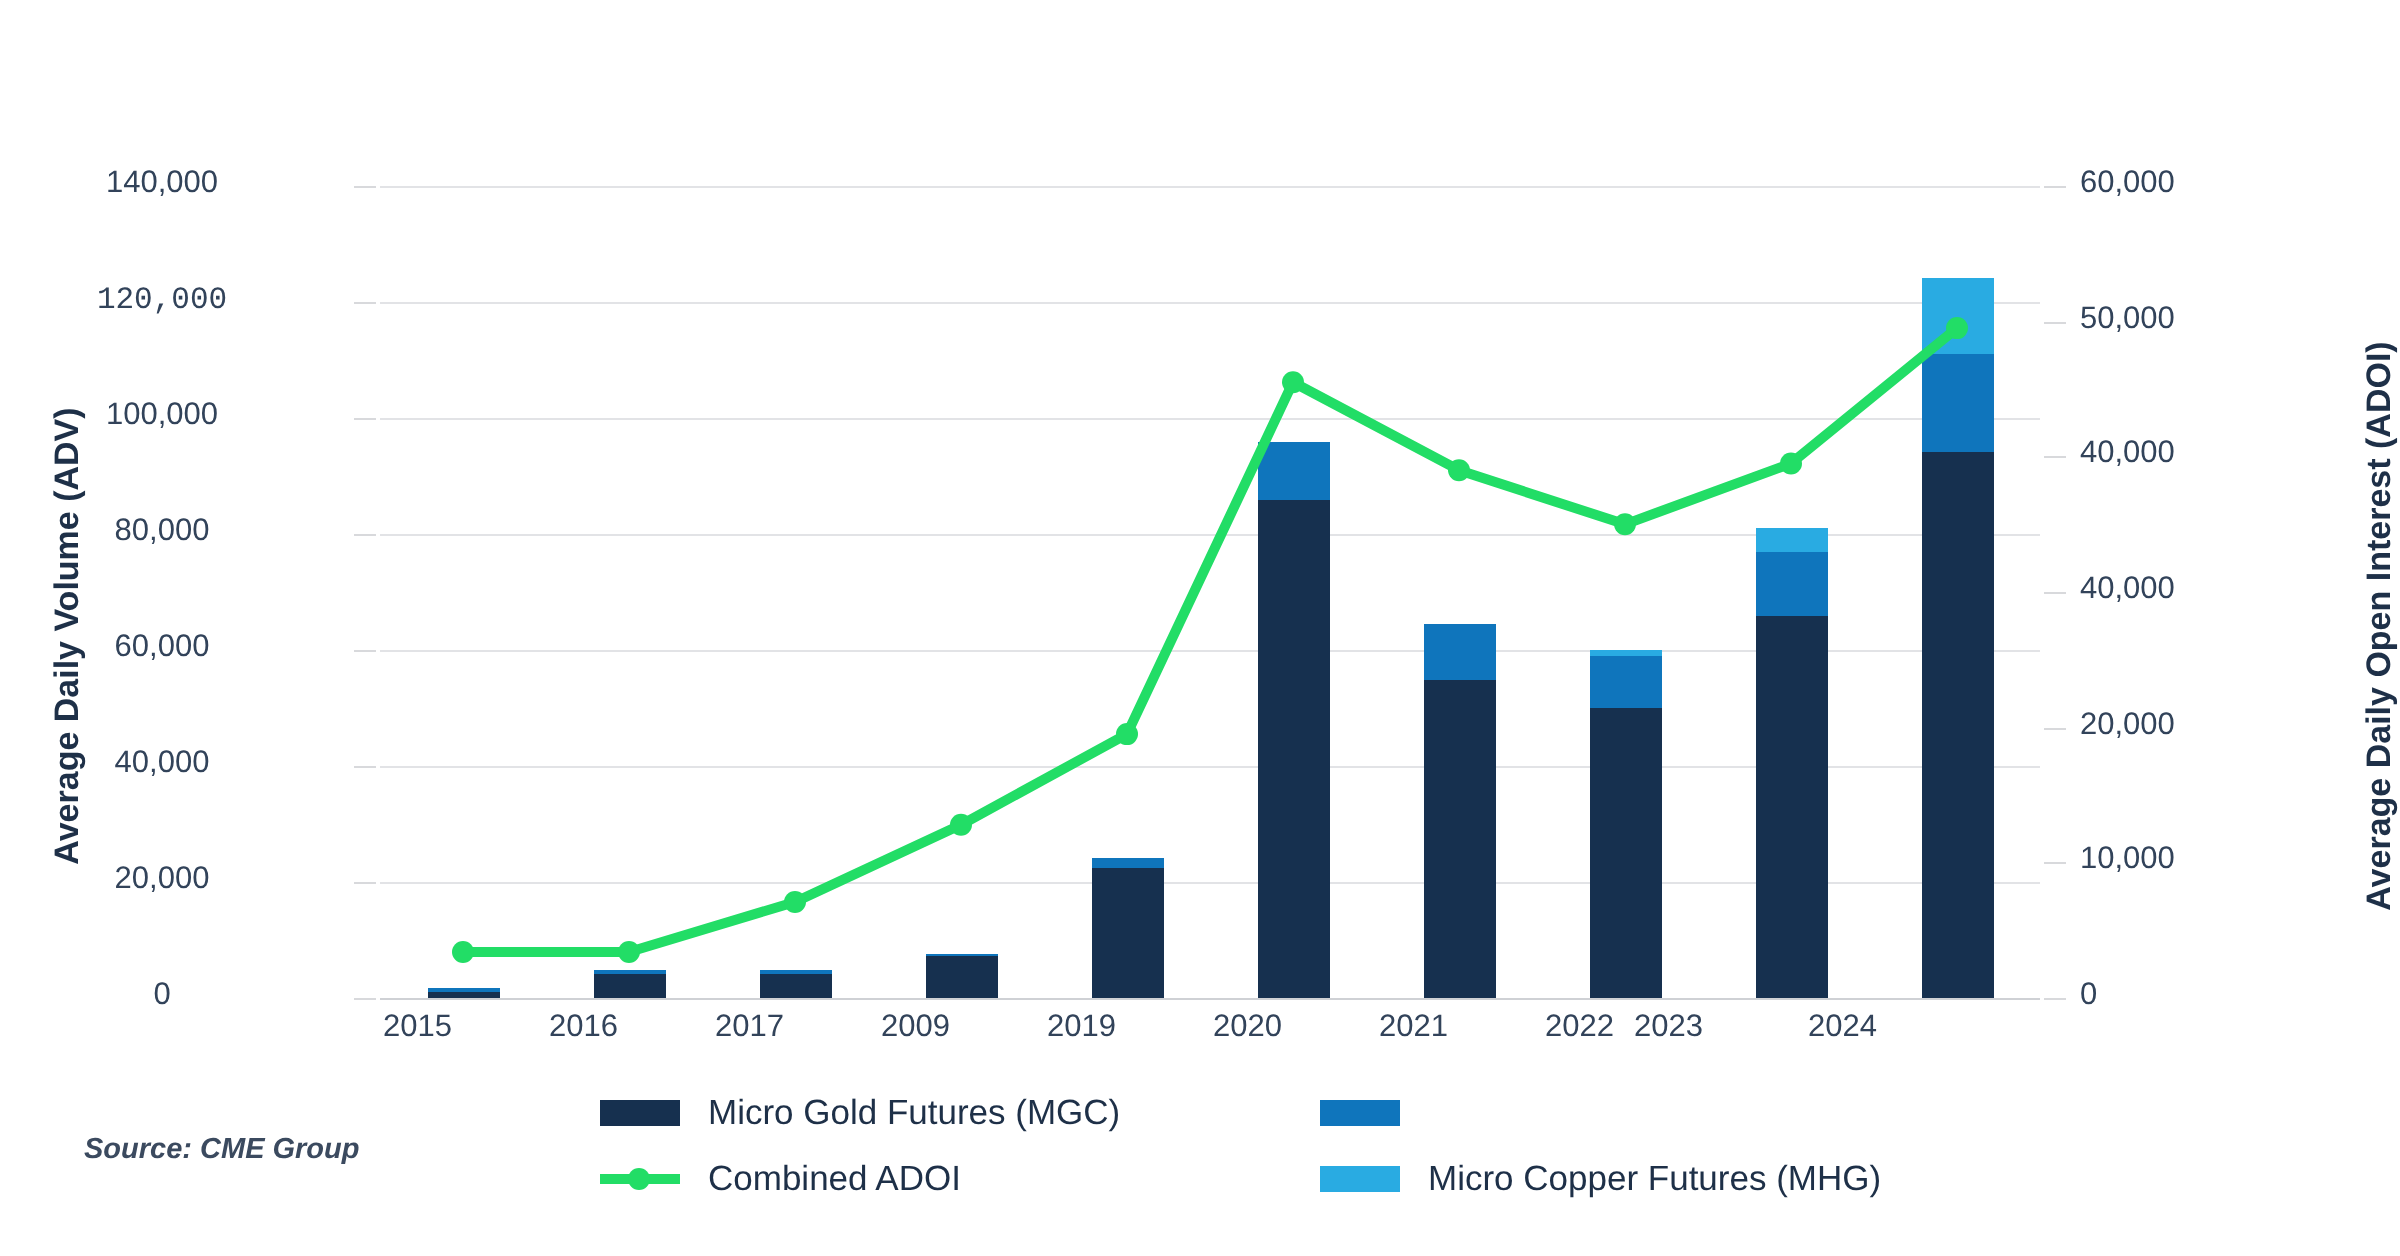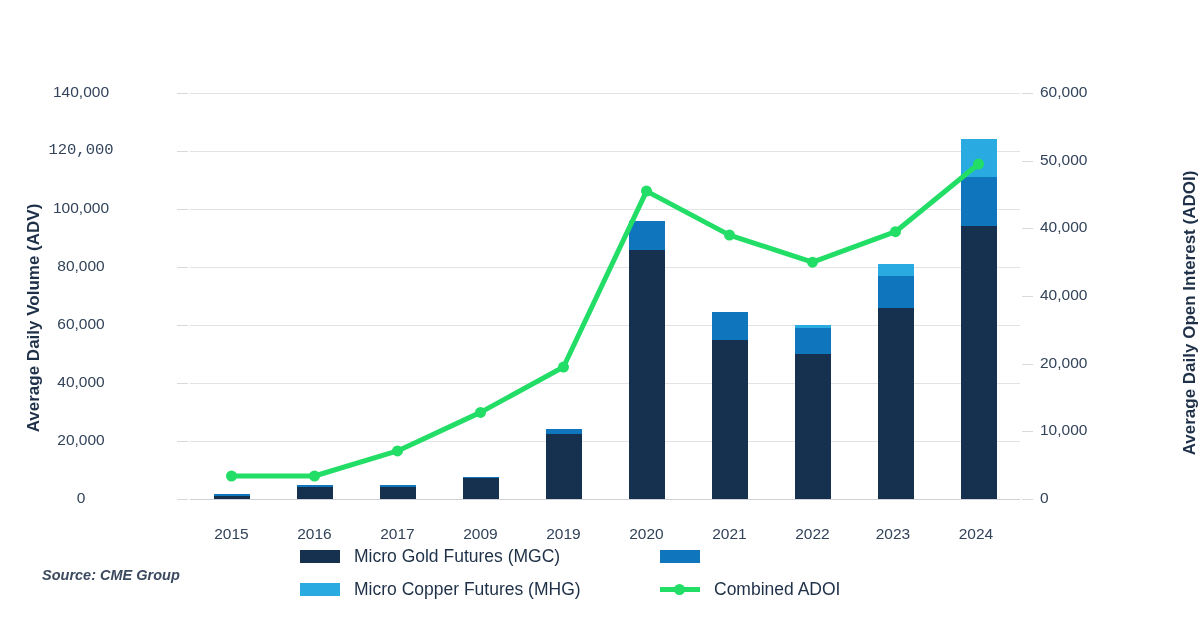--- a/index.html
+++ b/index.html
@@ -45,21 +45,21 @@
   
   .tick-label{
     position:absolute;font-size:15.5px;color:#32435a;white-space:nowrap;
   }
   .tick-left{right:1044px;text-align:center;width:150px;}
   .tick-right{left:1040px;text-align:left;width:150px;}
 
   
   .xtick{
     position:absolute;top:505px;font-size:15.5px;color:#32435a;
-    text-align:center;width:80px;margin-top:20px;
+    text-align:left;width:80px;
   }
 
   
   .bar-col{position:absolute;bottom:0;width:36px;}
   .seg{position:absolute;left:0;width:100%;}
   .seg-gold{background:#16304f;}
   .seg-silver{background:#0f75bc;}
   .seg-copper{background:#29abe2;}
 
   
@@ -207,39 +207,39 @@
     </div>
   <div id="xlabels">
       <div class="xtick" style="left: 191.5px;">2015</div>
       <div class="xtick" style="left: 274.5px;">2016</div>
       <div class="xtick" style="left: 357.5px;">2017</div>
       <div class="xtick" style="left: 440.5px;">2009</div>
       <div class="xtick" style="left: 523.5px;">2019</div>
       <div class="xtick" style="left: 606.5px;">2020</div>
       <div class="xtick" style="left: 689.5px;">2021</div>
       <div class="xtick" style="left: 772.5px;">2022</div>
-      <div class="xtick" style="left: 853px;">2023</div>
-      <div class="xtick" style="left: 936px;">2024</div>
+      <div class="xtick" style="left: 817px;">2023</div>
+      <div class="xtick" style="left: 904px;">2024</div>
     </div>
 
   <div id="legend">
       <div class="legend-item">
         <span class="swatch" style="background: rgb(22, 48, 79);"></span>
         <span>Micro Gold Futures (MGC)</span>
       </div>
       <div class="legend-item">
         <span class="swatch" style="background: rgb(15, 117, 188);"></span>
-      </div>
-      <div class="legend-item">
-        <span class="swatch" style="background: rgb(41, 171, 226);"></span>
-        <span>Micro Copper Futures (MHG)</span>
       </div>
       <div class="legend-item">
         <span class="line-swatch">
           <span class="lbar" style="background: rgb(34, 221, 102);"></span>
           <span class="ldot" style="background: rgb(34, 221, 102);"></span>
         </span>
         <span>Combined ADOI</span>
       </div>
+      <div class="legend-item">
+        <span class="swatch" style="background: rgb(41, 171, 226);"></span>
+        <span>Micro Copper Futures (MHG)</span>
+      </div>
     </div>
 
   <div id="source">Source: CME Group</div>
 </div>
 
 </body></html>

